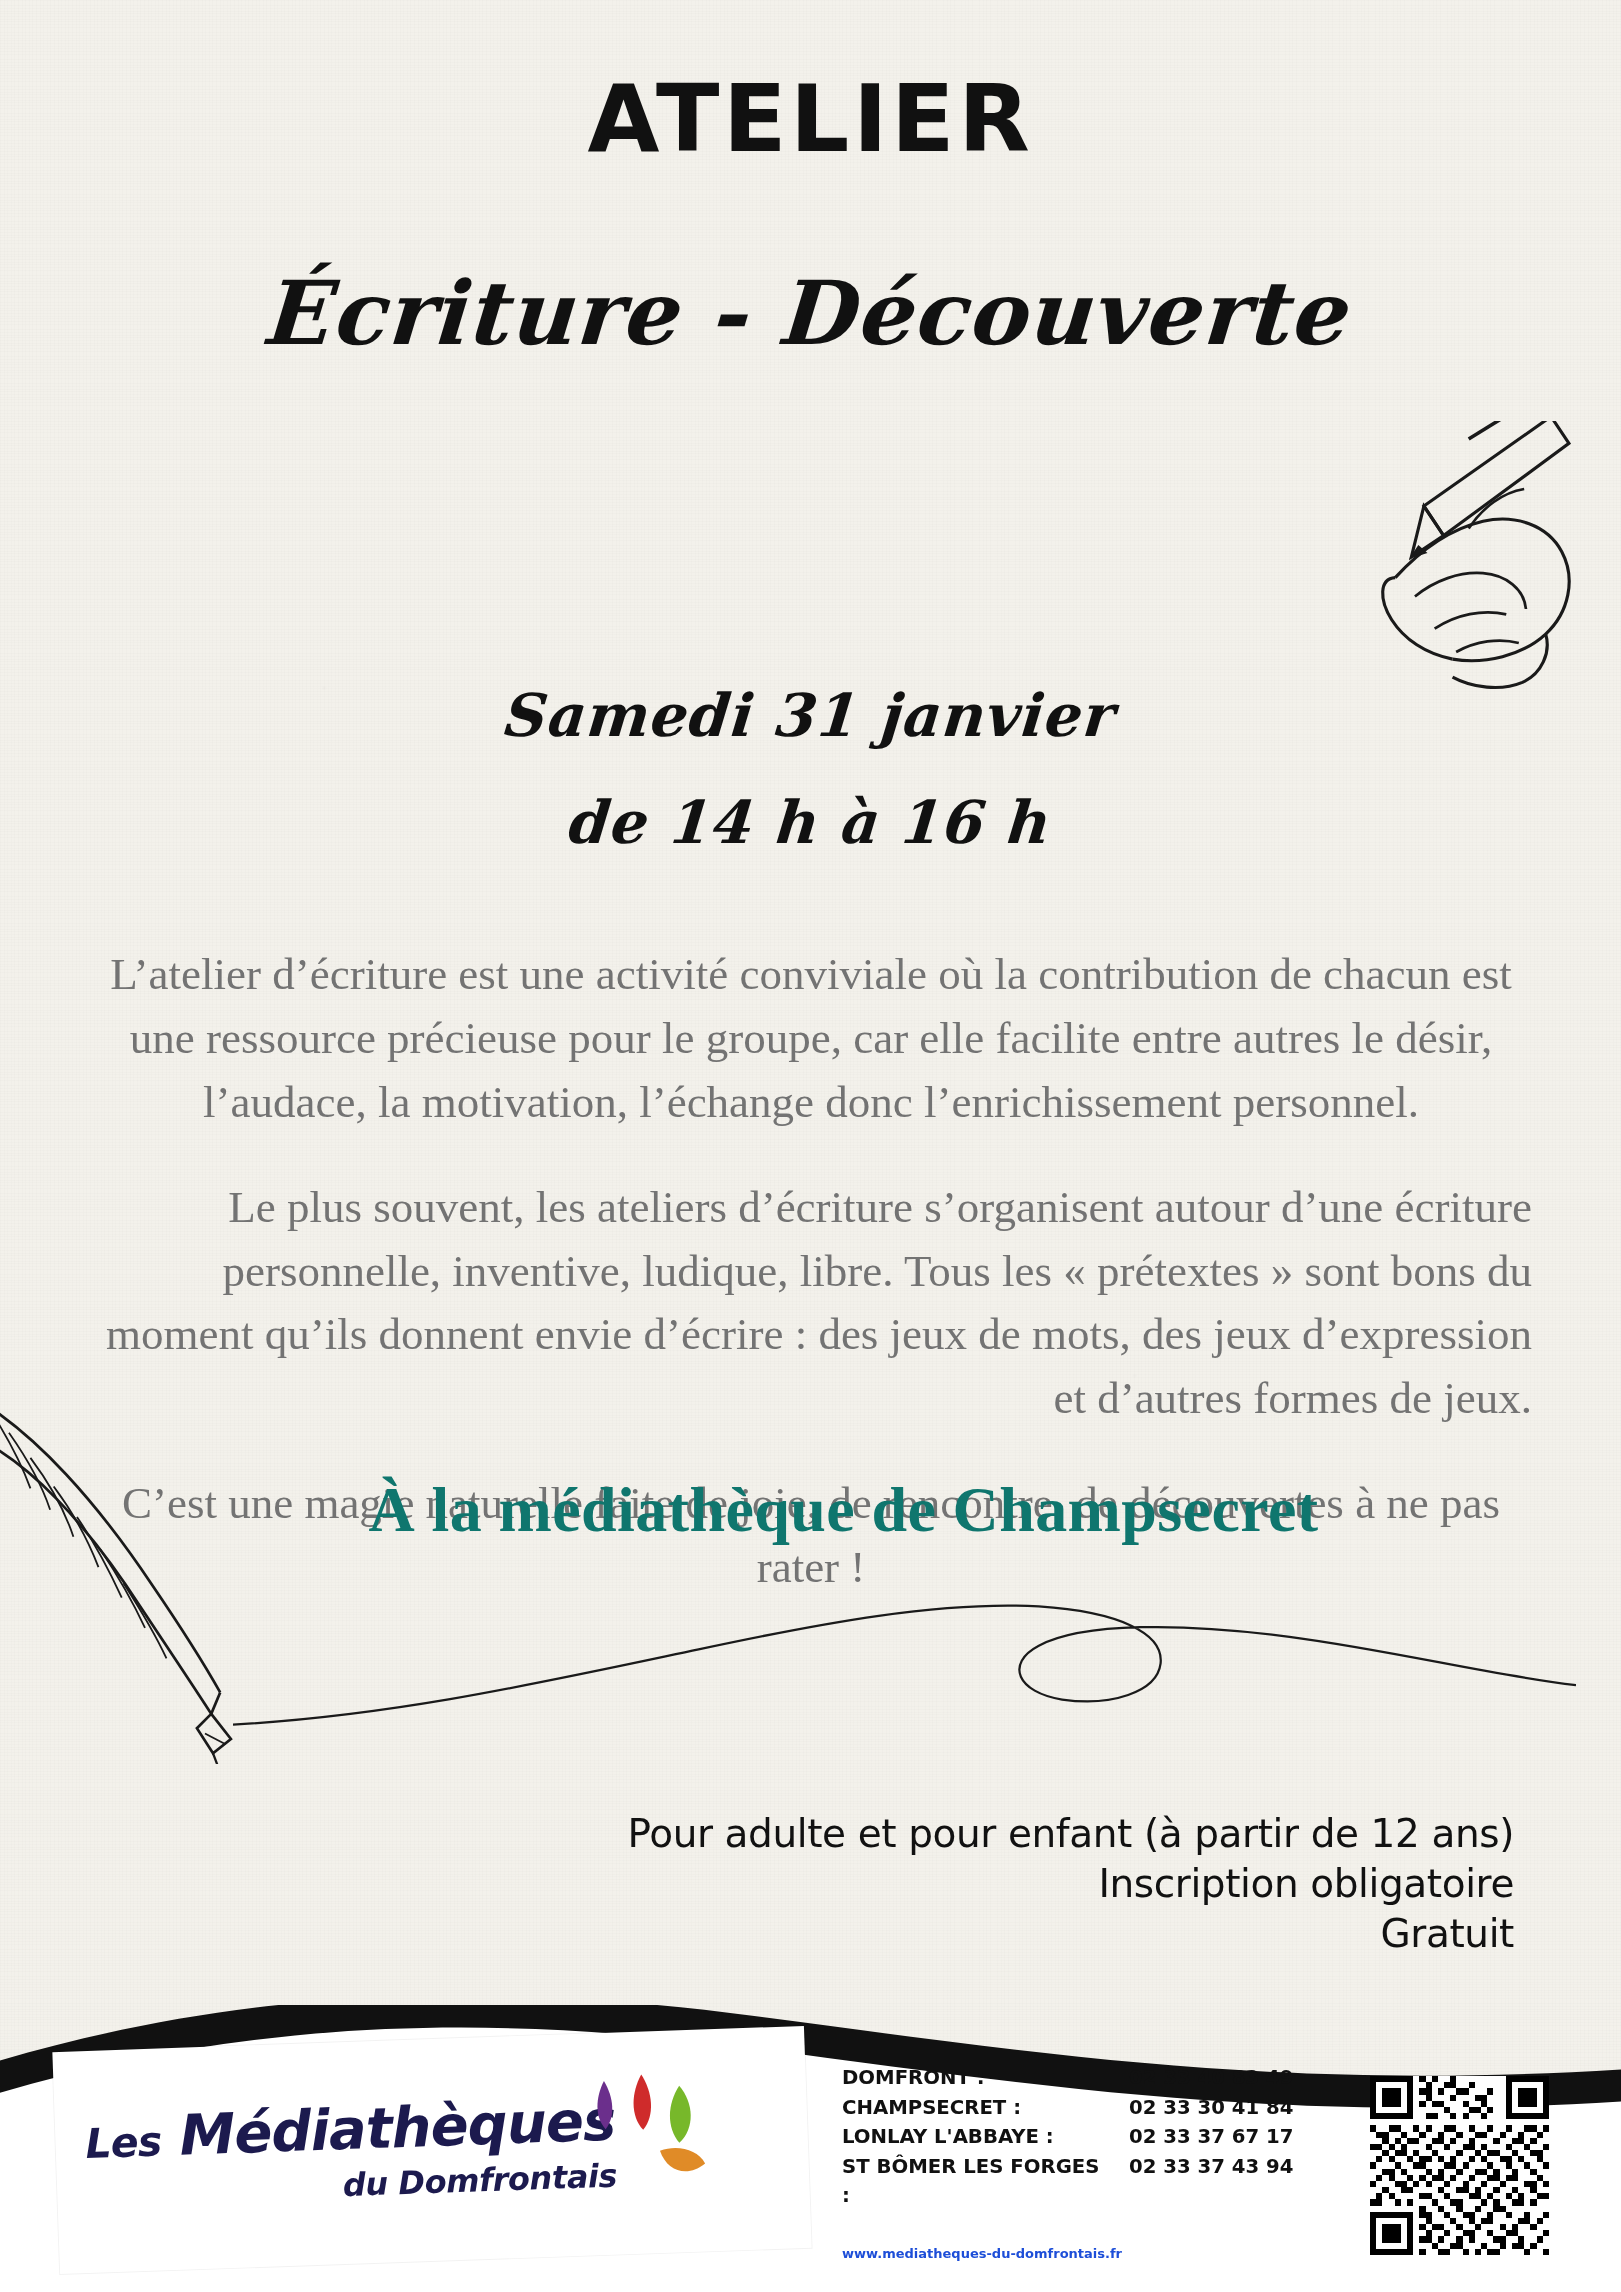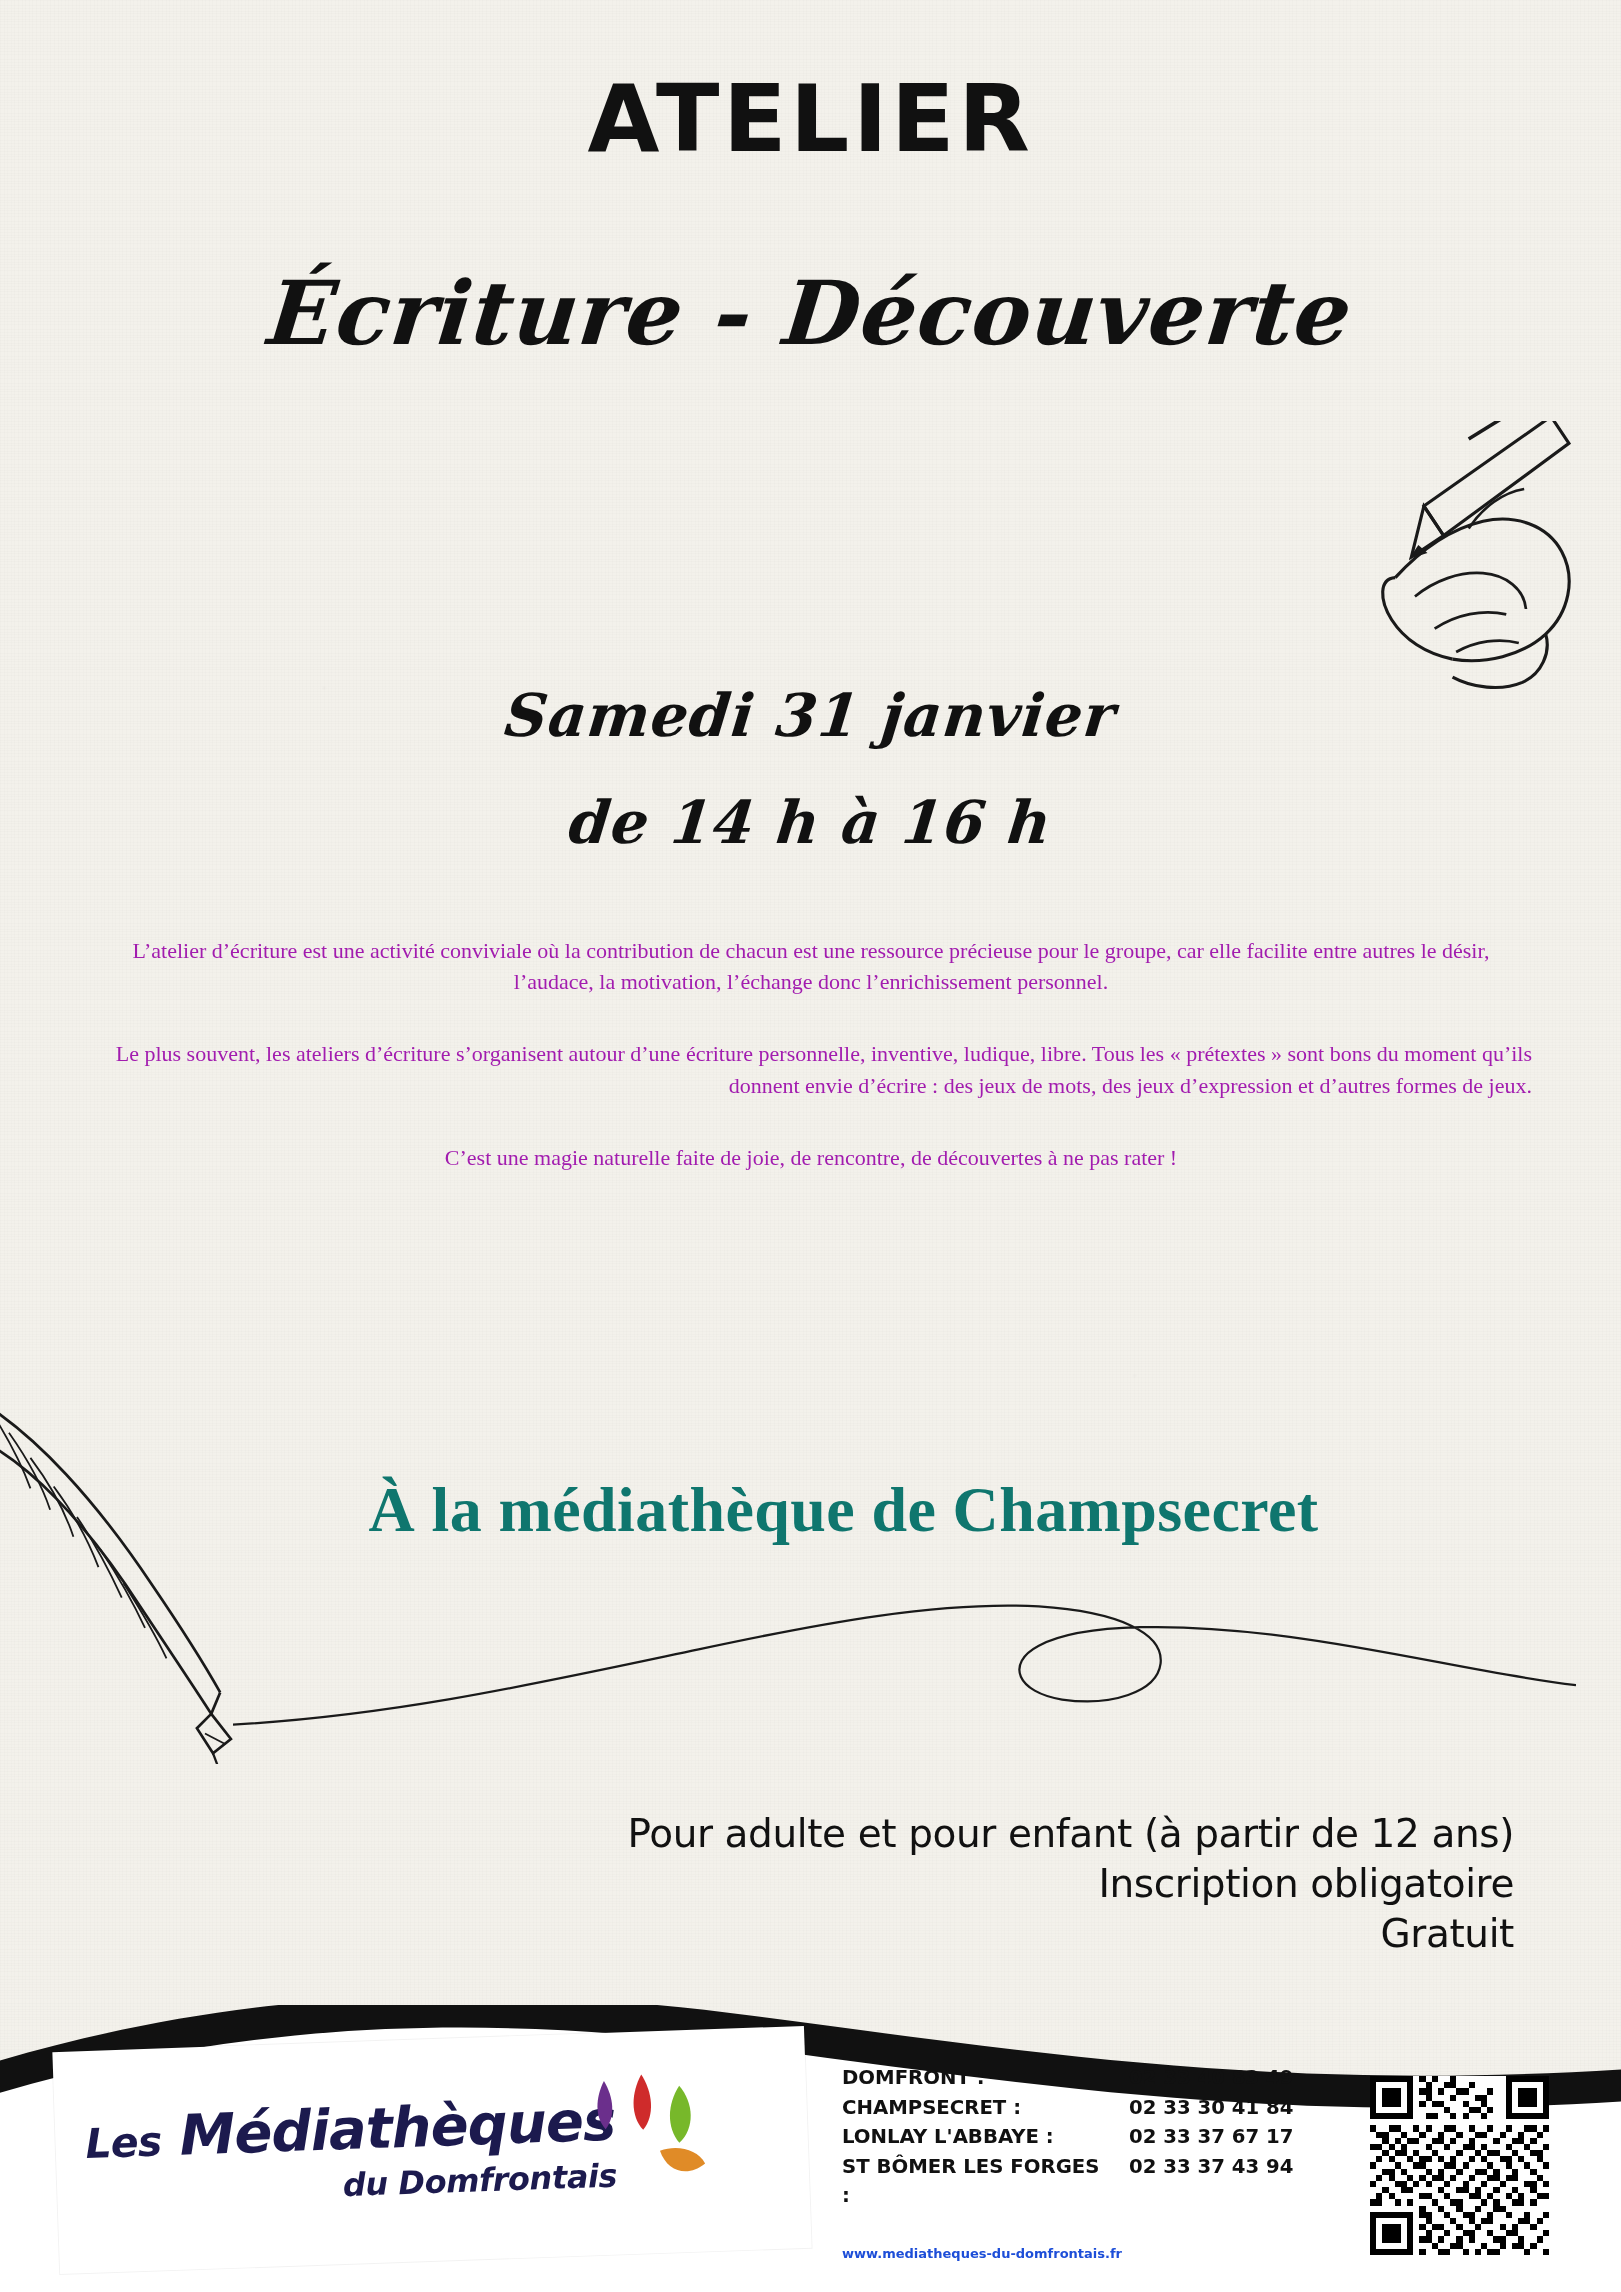--- a/index.html
+++ b/index.html
@@ -96,25 +96,25 @@
 
   
   .body-block {
     position: absolute;
     top: 930px;
     left: 90px;
     width: 1442px;
   }
   .body-par {
     font-family: "Liberation Serif", serif;
-    font-size: 22px;
+    font-size: 45px;
     line-height: 1.42;
-    color: #a21caf;
+    color: #737373;
     text-align: center;
-    margin: 5px 0 41px 0;
+    margin: 13px 0 41px 0;
   }
   .body-par.p2 { text-align: right; }
   .body-par.p3 { margin-bottom: 0; }
 
   
   .venue {
     position: absolute;
     top: 1473px;
     left: 0;
     width: 100%;

